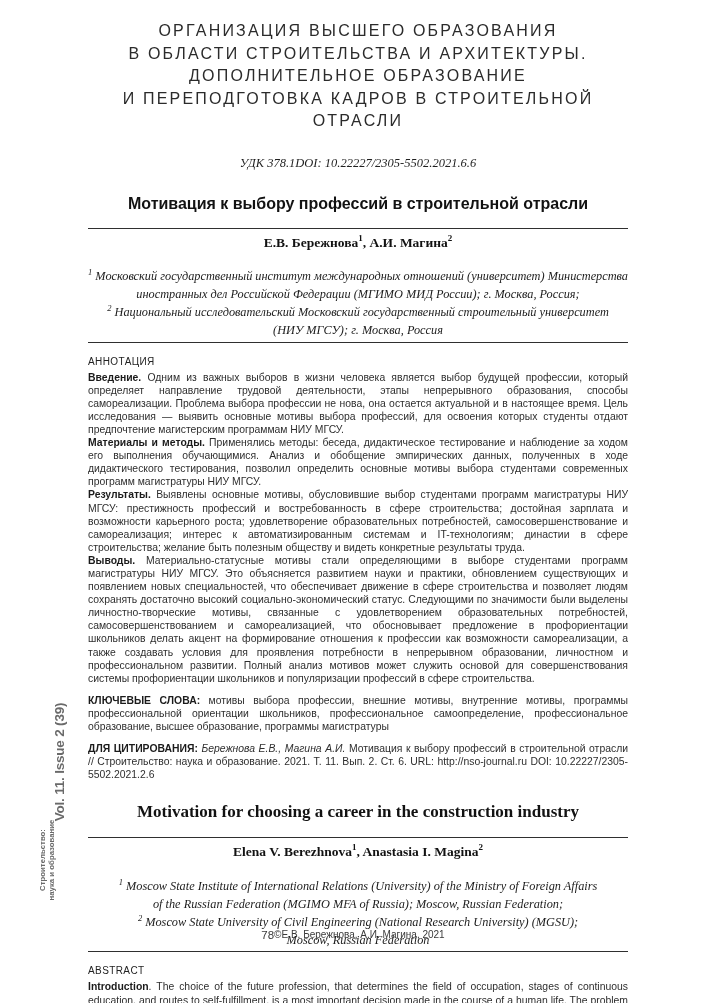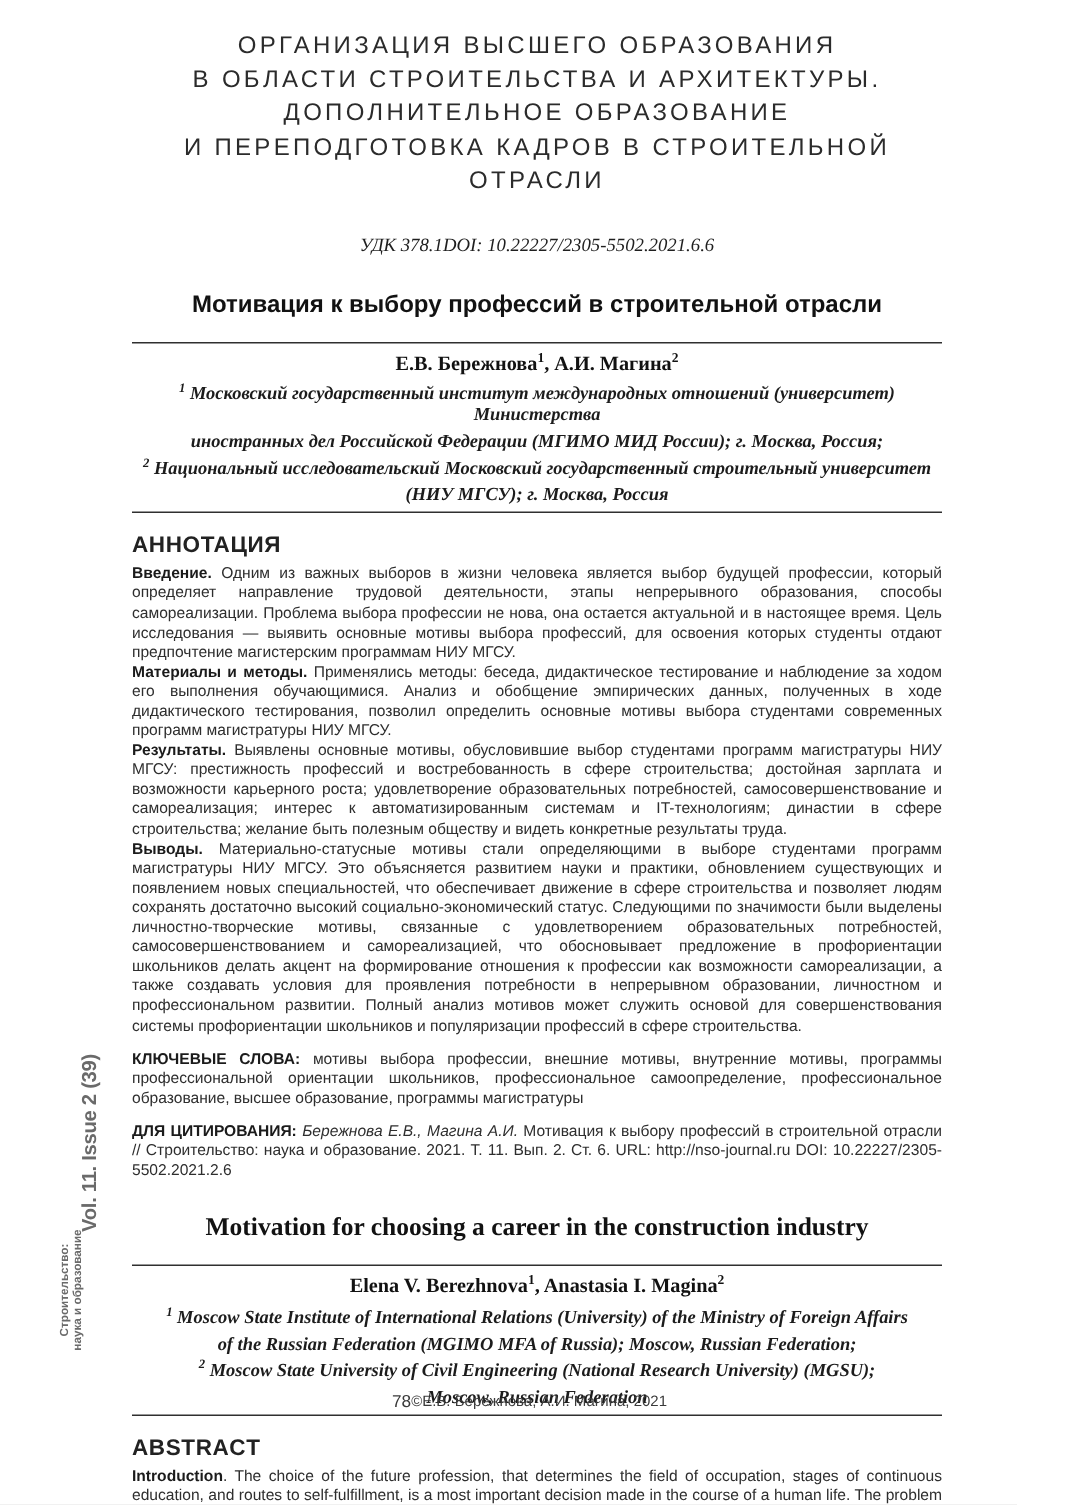--- a/index.html
+++ b/index.html
@@ -21,26 +21,26 @@
   .en-title{margin:21px 0 0;text-align:center;font-family:"Liberation Serif",serif;
             font-weight:bold;font-size:17px;color:#121212;}
 
   .rule{border:none;border-top:1.2px solid #2f2f2f;margin:0;}
   .rule.mt{margin-top:15px;}
   .rule.mt2{margin-top:4px;}
 
   .authors{margin-top:4px;text-align:center;font-family:"Liberation Serif",serif;
            font-weight:bold;font-size:13.5px;color:#121212;}
   .authors sup{font-size:9px;}
-  .affils{margin-top:2px;font-weight:bold;}
+  .affils{margin-top:16px;}
   .affil-line{text-align:center;font-family:"Liberation Serif",serif;font-style:italic;
               font-size:12.3px;line-height:13.8px;color:#1c1c1c;}
   .affil-line sup{font-size:8.5px;font-style:italic;}
 
-  .abstract-heading{margin:13px 0 4px;font-size:15px;font-weight:bold;
+  .abstract-heading{margin:13px 0 4px;font-size:10px;font-weight:normal;
                     letter-spacing:0.4px;color:#222;}
   p.body{margin:0;font-size:10.4px;line-height:13.1px;text-align:justify;color:#2e2e2e;}
   p.body b{color:#1b1b1b;}
   p.body.gap{margin-top:9px;}
 
   
   .sidebar-vol{position:absolute;left:-38px;top:752px;width:200px;height:20px;
                transform:rotate(-90deg);text-align:center;font-weight:bold;
                font-size:13.5px;letter-spacing:-0.2px;color:#6a6a6a;white-space:nowrap;}
   .sidebar-name{position:absolute;left:-38px;top:851px;width:170px;height:18px;

